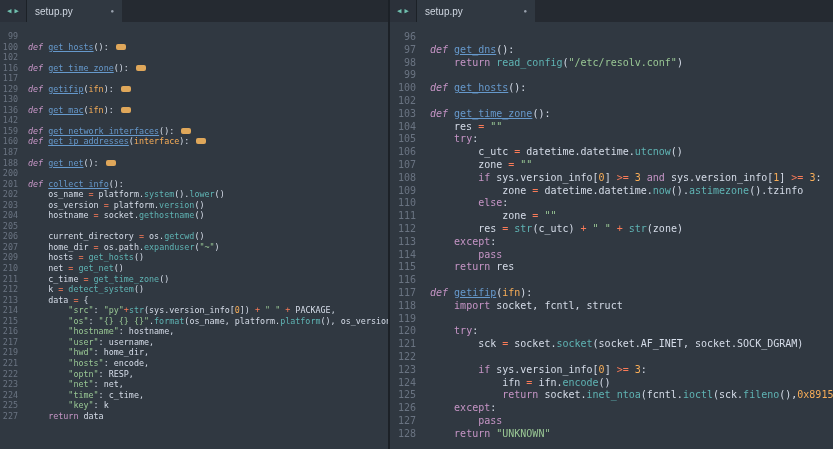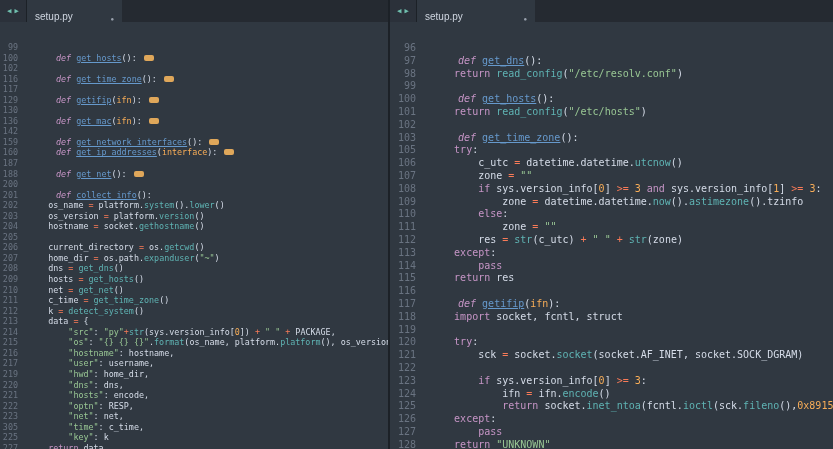--- a/index.html
+++ b/index.html
@@ -5,35 +5,35 @@
   * { margin:0; padding:0; box-sizing:border-box; }
   html,body { width:833px; height:449px; overflow:hidden; }
   body { background:#303841; font-family:"DejaVu Sans Mono", monospace; }
   .app { position:relative; width:833px; height:449px; display:flex; }
   .pane { height:100%; display:flex; flex-direction:column; overflow:hidden; background:#303841; }
   #left-pane { width:390px; border-right:2px solid #1c2127; }
   #right-pane { flex:1; }
   .tabbar { height:22px; background:#252a31; display:flex; align-items:stretch; flex-shrink:0; }
   .navbox { width:27px; background:#2b313a; border-right:1px solid #1c2127; display:flex; align-items:center; justify-content:center; gap:3px; }
   .arr { color:#6fbfae; font-size:7px; line-height:1; }
-  .tab { background:#303841; color:#cfd6e0; font-size:10px; display:flex; align-items:flex-end; padding:0 8px; font-family:"Liberation Sans","DejaVu Sans",sans-serif; }
+  .tab { background:#303841; color:#cfd6e0; font-size:10px; display:flex; align-items:center; padding:0 8px; font-family:"Liberation Sans","DejaVu Sans",sans-serif; }
   #left-pane .tab { width:95px; }
   #right-pane .tab { width:118px; }
   .dot { margin-left:auto; color:#99a1ad; font-size:6px; }
-  .editor { flex:1; overflow:hidden; padding-top:20px; position:relative; }
+  .editor { flex:1; overflow:hidden; padding-top:9px; position:relative; }
   #left-pane .editor { font-size:8.4px; }
   #left-pane .line { height:10.55px; line-height:10.55px; }
   #right-pane .editor { font-size:10px; }
   #right-pane .line { height:12.8px; line-height:12.8px; }
   .line { display:flex; white-space:pre; }
   .gut { color:#747e8d; text-align:right; flex-shrink:0; opacity:.85; }
   #left-pane .gut { width:28px; padding-right:10px; }
   #right-pane .gut { width:40px; padding-right:14px; }
   .code { white-space:pre; overflow:hidden; }
-  .tk-def { color:#c695c6; font-style:italic;margin-left:28px; }
+  .tk-def { color:#c695c6; font-style:italic; }
   .tk-kw  { color:#c695c6; }
   .tk-fn  { color:#6699cc; text-decoration:underline; }
   .tk-call{ color:#5fb4b4; }
   .tk-str { color:#99c794; }
   .tk-num { color:#f9ae58; }
   .tk-op  { color:#f97b58; }
   .tk-pl  { color:#d5dce8; }
   .tk-fold{ display:inline-block; width:10px; height:6px; background:#dfa75a; border-radius:2px; margin-left:2px; }
 </style>
 </head>
@@ -68,36 +68,34 @@
           <div class="line"><span class="gut">187</span><span class="code"></span></div>
           <div class="line"><span class="gut">188</span><span class="code"><span class="tk-def">def </span><span class="tk-fn">get_net</span><span class="tk-pl">(): </span><span class="tk-fold"></span></span></div>
           <div class="line"><span class="gut">200</span><span class="code"></span></div>
           <div class="line"><span class="gut">201</span><span class="code"><span class="tk-def">def </span><span class="tk-fn">collect_info</span><span class="tk-pl">():</span></span></div>
           <div class="line"><span class="gut">202</span><span class="code"><span class="tk-pl">    os_name </span><span class="tk-op">=</span><span class="tk-pl"> platform.</span><span class="tk-call">system</span><span class="tk-pl">().</span><span class="tk-call">lower</span><span class="tk-pl">()</span></span></div>
           <div class="line"><span class="gut">203</span><span class="code"><span class="tk-pl">    os_version </span><span class="tk-op">=</span><span class="tk-pl"> platform.</span><span class="tk-call">version</span><span class="tk-pl">()</span></span></div>
           <div class="line"><span class="gut">204</span><span class="code"><span class="tk-pl">    hostname </span><span class="tk-op">=</span><span class="tk-pl"> socket.</span><span class="tk-call">gethostname</span><span class="tk-pl">()</span></span></div>
           <div class="line"><span class="gut">205</span></div>
           <div class="line"><span class="gut">206</span><span class="code"><span class="tk-pl">    current_directory </span><span class="tk-op">=</span><span class="tk-pl"> os.</span><span class="tk-call">getcwd</span><span class="tk-pl">()</span></span></div>
           <div class="line"><span class="gut">207</span><span class="code"><span class="tk-pl">    home_dir </span><span class="tk-op">=</span><span class="tk-pl"> os.path.</span><span class="tk-call">expanduser</span><span class="tk-pl">(</span><span class="tk-str">"~"</span><span class="tk-pl">)</span></span></div>
-          <div class="line"><span class="gut">208</span><span class="code"><span class="tk-pl">    dns </span><span class="tk-op">=</span><span class="tk-pl"> </span><span class="tk-call">get_dns</span><span class="tk-pl">()</span></span></div>
           <div class="line"><span class="gut">209</span><span class="code"><span class="tk-pl">    hosts </span><span class="tk-op">=</span><span class="tk-pl"> </span><span class="tk-call">get_hosts</span><span class="tk-pl">()</span></span></div>
           <div class="line"><span class="gut">210</span><span class="code"><span class="tk-pl">    net </span><span class="tk-op">=</span><span class="tk-pl"> </span><span class="tk-call">get_net</span><span class="tk-pl">()</span></span></div>
           <div class="line"><span class="gut">211</span><span class="code"><span class="tk-pl">    c_time </span><span class="tk-op">=</span><span class="tk-pl"> </span><span class="tk-call">get_time_zone</span><span class="tk-pl">()</span></span></div>
           <div class="line"><span class="gut">212</span><span class="code"><span class="tk-pl">    k </span><span class="tk-op">=</span><span class="tk-pl"> </span><span class="tk-call">detect_system</span><span class="tk-pl">()</span></span></div>
           <div class="line"><span class="gut">213</span><span class="code"><span class="tk-pl">    data </span><span class="tk-op">=</span><span class="tk-pl"> {</span></span></div>
           <div class="line"><span class="gut">214</span><span class="code"><span class="tk-pl">        </span><span class="tk-str">"src"</span><span class="tk-pl">: </span><span class="tk-str">"py"</span><span class="tk-op">+</span><span class="tk-call">str</span><span class="tk-pl">(sys.version_info[</span><span class="tk-num">0</span><span class="tk-pl">]) </span><span class="tk-op">+</span><span class="tk-pl"> </span><span class="tk-str">" "</span><span class="tk-pl"> </span><span class="tk-op">+</span><span class="tk-pl"> PACKAGE,</span></span></div>
           <div class="line"><span class="gut">215</span><span class="code"><span class="tk-pl">        </span><span class="tk-str">"os"</span><span class="tk-pl">: </span><span class="tk-str">"{} {} {}"</span><span class="tk-pl">.</span><span class="tk-call">format</span><span class="tk-pl">(os_name, platform.</span><span class="tk-call">platform</span><span class="tk-pl">(), os_version),</span></span></div>
           <div class="line"><span class="gut">216</span><span class="code"><span class="tk-pl">        </span><span class="tk-str">"hostname"</span><span class="tk-pl">: hostname,</span></span></div>
           <div class="line"><span class="gut">217</span><span class="code"><span class="tk-pl">        </span><span class="tk-str">"user"</span><span class="tk-pl">: username,</span></span></div>
           <div class="line"><span class="gut">219</span><span class="code"><span class="tk-pl">        </span><span class="tk-str">"hwd"</span><span class="tk-pl">: home_dir,</span></span></div>
-          <div class="line"><span class="gut">220</span><span class="code"><span class="tk-pl">        </span><span class="tk-str">"dns"</span><span class="tk-pl">: dns,</span></span></div>
           <div class="line"><span class="gut">221</span><span class="code"><span class="tk-pl">        </span><span class="tk-str">"hosts"</span><span class="tk-pl">: encode,</span></span></div>
           <div class="line"><span class="gut">222</span><span class="code"><span class="tk-pl">        </span><span class="tk-str">"optn"</span><span class="tk-pl">: RESP,</span></span></div>
           <div class="line"><span class="gut">223</span><span class="code"><span class="tk-pl">        </span><span class="tk-str">"net"</span><span class="tk-pl">: net,</span></span></div>
-          <div class="line"><span class="gut">305</span><span class="code"><span class="tk-pl">        </span><span class="tk-str">"time"</span><span class="tk-pl">: c_time,</span></span></div>
+          <div class="line"><span class="gut">224</span><span class="code"><span class="tk-pl">        </span><span class="tk-str">"time"</span><span class="tk-pl">: c_time,</span></span></div>
           <div class="line"><span class="gut">225</span><span class="code"><span class="tk-pl">        </span><span class="tk-str">"key"</span><span class="tk-pl">: k</span></span></div>
           <div class="line"><span class="gut">227</span><span class="code"><span class="tk-pl">    </span><span class="tk-kw">return</span><span class="tk-pl"> data</span></span></div>
         </div>
     </div>
   </section>
 
   <section class="pane" id="right-pane">
     <div class="tabbar">
       <div class="navbox">
         <span class="arr">◀</span>
@@ -108,23 +106,23 @@
         <span class="dot">●</span>
       </div>
     </div>
     <div class="editor">
       <div class="lines">
           <div class="line"><span class="gut">96</span><span class="code"></span></div>
           <div class="line"><span class="gut">97</span><span class="code"><span class="tk-def">def </span><span class="tk-fn">get_dns</span><span class="tk-pl">():</span></span></div>
           <div class="line"><span class="gut">98</span><span class="code"><span class="tk-pl">    </span><span class="tk-kw">return</span><span class="tk-pl"> </span><span class="tk-call">read_config</span><span class="tk-pl">(</span><span class="tk-str">"/etc/resolv.conf"</span><span class="tk-pl">)</span></span></div>
           <div class="line"><span class="gut">99</span><span class="code"></span></div>
           <div class="line"><span class="gut">100</span><span class="code"><span class="tk-def">def </span><span class="tk-fn">get_hosts</span><span class="tk-pl">():</span></span></div>
-          <div class="line"><span class="gut">101</span><span class="code"><span class="tk-pl">    </span><span class="tk-kw">return</span><span class="tk-pl"> </span><span class="tk-call">read_config</span><span class="tk-pl">(</span><span class="tk-str">"/etc/hosts"</span><span class="tk-pl">)</span></span></div>
           <div class="line"><span class="gut">102</span><span class="code"></span></div>
           <div class="line"><span class="gut">103</span><span class="code"><span class="tk-def">def </span><span class="tk-fn">get_time_zone</span><span class="tk-pl">():</span></span></div>
+          <div class="line"><span class="gut">104</span><span class="code"><span class="tk-pl">    res </span><span class="tk-op">=</span><span class="tk-pl"> </span><span class="tk-str">""</span></span></div>
           <div class="line"><span class="gut">105</span><span class="code"><span class="tk-pl">    </span><span class="tk-kw">try</span><span class="tk-pl">:</span></span></div>
           <div class="line"><span class="gut">106</span><span class="code"><span class="tk-pl">        c_utc </span><span class="tk-op">=</span><span class="tk-pl"> datetime.datetime.</span><span class="tk-call">utcnow</span><span class="tk-pl">()</span></span></div>
           <div class="line"><span class="gut">107</span><span class="code"><span class="tk-pl">        zone </span><span class="tk-op">=</span><span class="tk-pl"> </span><span class="tk-str">""</span></span></div>
           <div class="line"><span class="gut">108</span><span class="code"><span class="tk-pl">        </span><span class="tk-kw">if</span><span class="tk-pl"> sys.version_info[</span><span class="tk-num">0</span><span class="tk-pl">] </span><span class="tk-op">&gt;=</span><span class="tk-pl"> </span><span class="tk-num">3</span><span class="tk-pl"> </span><span class="tk-kw">and</span><span class="tk-pl"> sys.version_info[</span><span class="tk-num">1</span><span class="tk-pl">] </span><span class="tk-op">&gt;=</span><span class="tk-pl"> </span><span class="tk-num">3</span><span class="tk-pl">:</span></span></div>
           <div class="line"><span class="gut">109</span><span class="code"><span class="tk-pl">            zone </span><span class="tk-op">=</span><span class="tk-pl"> datetime.datetime.</span><span class="tk-call">now</span><span class="tk-pl">().</span><span class="tk-call">astimezone</span><span class="tk-pl">().tzinfo</span></span></div>
           <div class="line"><span class="gut">110</span><span class="code"><span class="tk-pl">        </span><span class="tk-kw">else</span><span class="tk-pl">:</span></span></div>
           <div class="line"><span class="gut">111</span><span class="code"><span class="tk-pl">            zone </span><span class="tk-op">=</span><span class="tk-pl"> </span><span class="tk-str">""</span></span></div>
           <div class="line"><span class="gut">112</span><span class="code"><span class="tk-pl">        res </span><span class="tk-op">=</span><span class="tk-pl"> </span><span class="tk-call">str</span><span class="tk-pl">(c_utc) </span><span class="tk-op">+</span><span class="tk-pl"> </span><span class="tk-str">" "</span><span class="tk-pl"> </span><span class="tk-op">+</span><span class="tk-pl"> </span><span class="tk-call">str</span><span class="tk-pl">(zone)</span></span></div>
           <div class="line"><span class="gut">113</span><span class="code"><span class="tk-pl">    </span><span class="tk-kw">except</span><span class="tk-pl">:</span></span></div>
           <div class="line"><span class="gut">114</span><span class="code"><span class="tk-pl">        </span><span class="tk-kw">pass</span></span></div>

